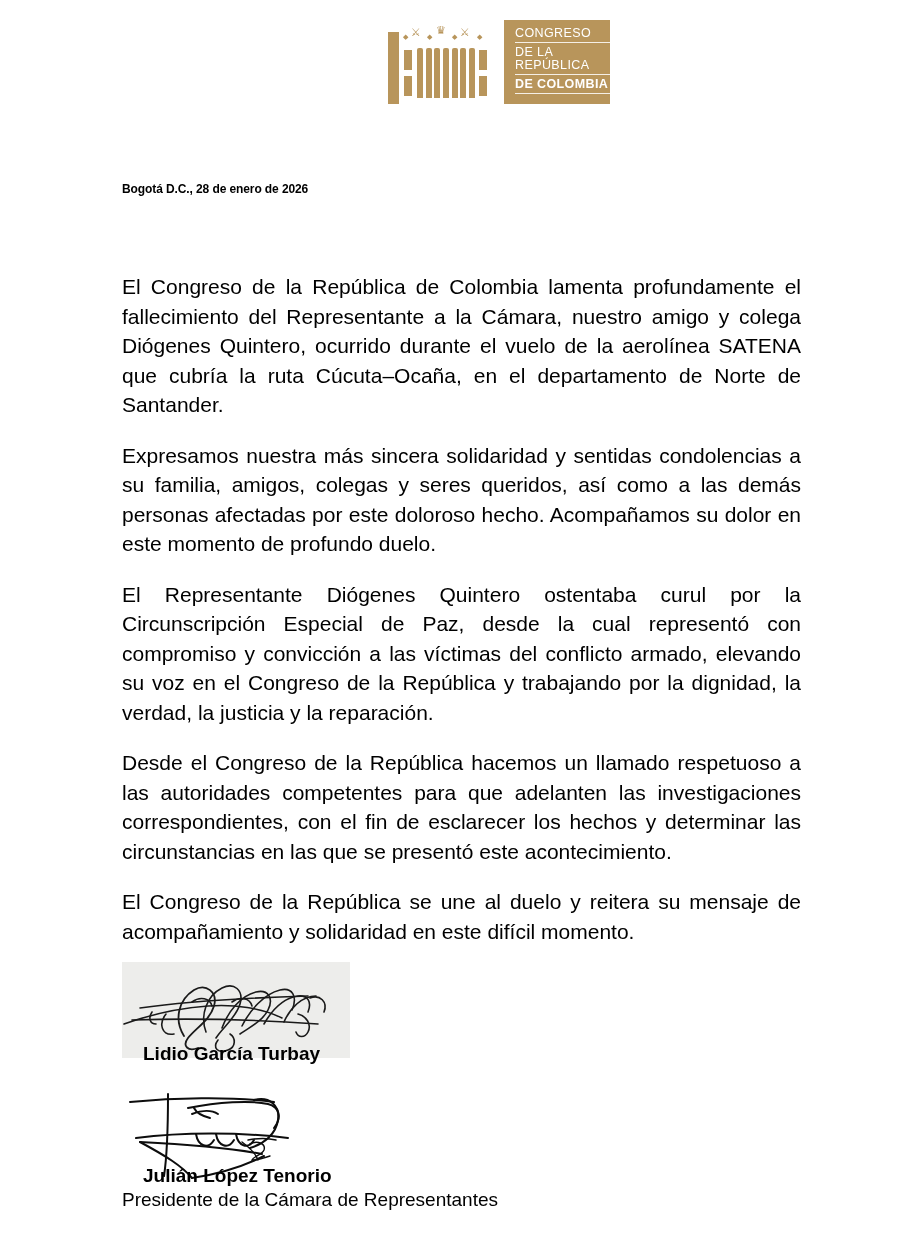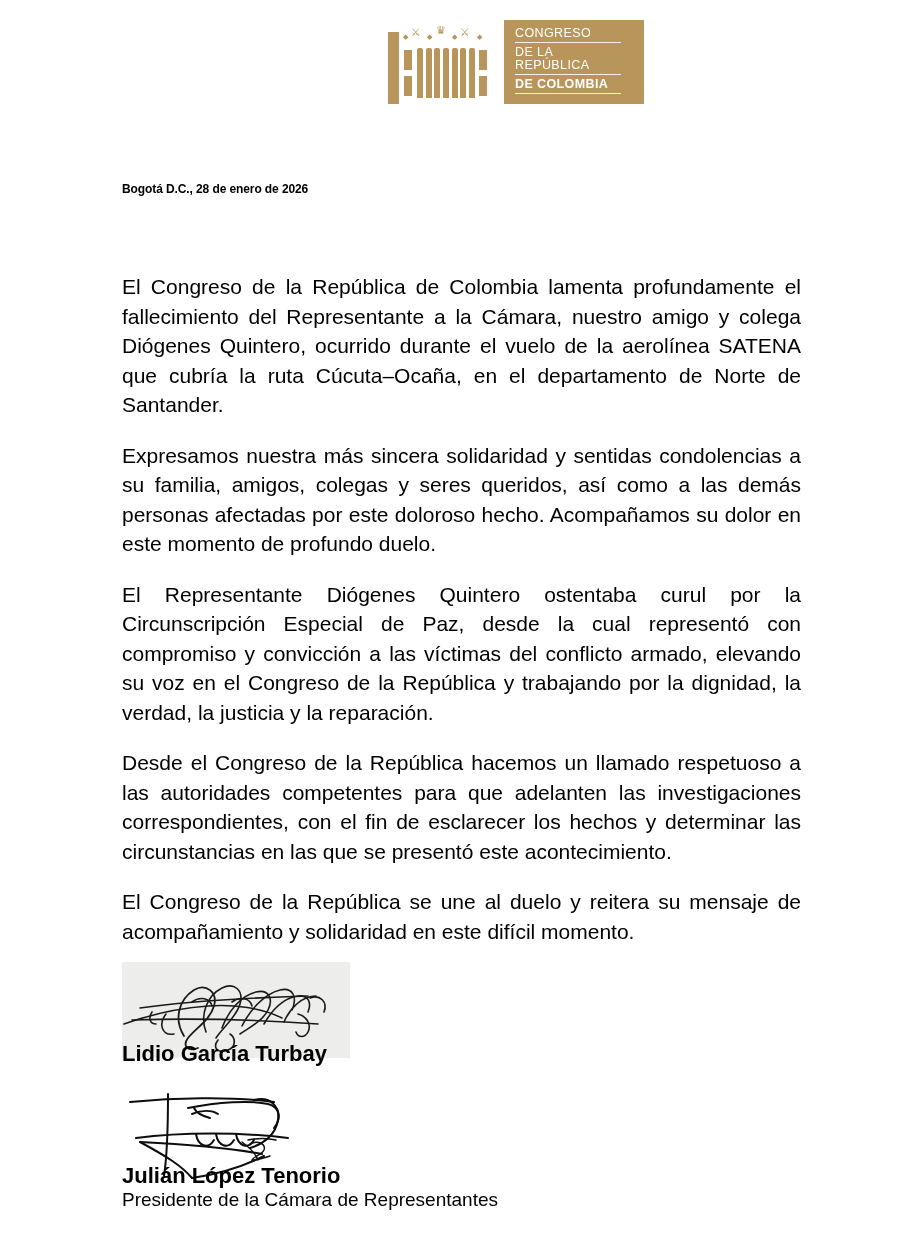--- a/index.html
+++ b/index.html
@@ -96,21 +96,21 @@
   }
   .logo-emblem .crest .d1 { left: 0px;  top: 7px; font-size: 7px; }
   .logo-emblem .crest .b1 { left: 8px;  top: 2px; }
   .logo-emblem .crest .d2 { left: 24px; top: 7px; font-size: 7px; }
   .logo-emblem .crest .b2 { left: 33px; top: 0px; }
   .logo-emblem .crest .d3 { left: 49px; top: 7px; font-size: 7px; }
   .logo-emblem .crest .b3 { left: 57px; top: 2px; }
   .logo-emblem .crest .d4 { left: 74px; top: 7px; font-size: 7px; }
 
   .logo-panel {
-    width: 140px;
+    width: 106px;
     height: 84px;
     background: var(--gold);
     padding: 7px 0 0 11px;
     box-sizing: border-box;
     color: #ffffff;
   }
   .logo-panel .ln {
     font-size: 12.5px;
     line-height: 13px;
     letter-spacing: 0.4px;
@@ -159,27 +159,28 @@
     position: relative;
     width: 228px;
     height: 96px;
     background: #ededeb;
     overflow: hidden;
   }
   .sig-scan.clean { background: #ffffff; width: 200px; height: 92px; }
   .sig-scan svg { position: absolute; left: 0; top: 0; }
 
   .sig-name {
-    font-size: 22px;
+    font-size: 19px;
     font-weight: bold;
     line-height: 23px;
     margin-top: -16px;
     position: relative;
     z-index: 3;
     white-space: nowrap;
+    margin-left: 21px;
   }
   .sig-role {
     font-size: 19px;
     line-height: 25px;
     white-space: nowrap;
   }
   .sig-2 .sig-name { margin-top: -20px; }
 </style>
 </head>
 <body style="--gold:#b8955b;">

